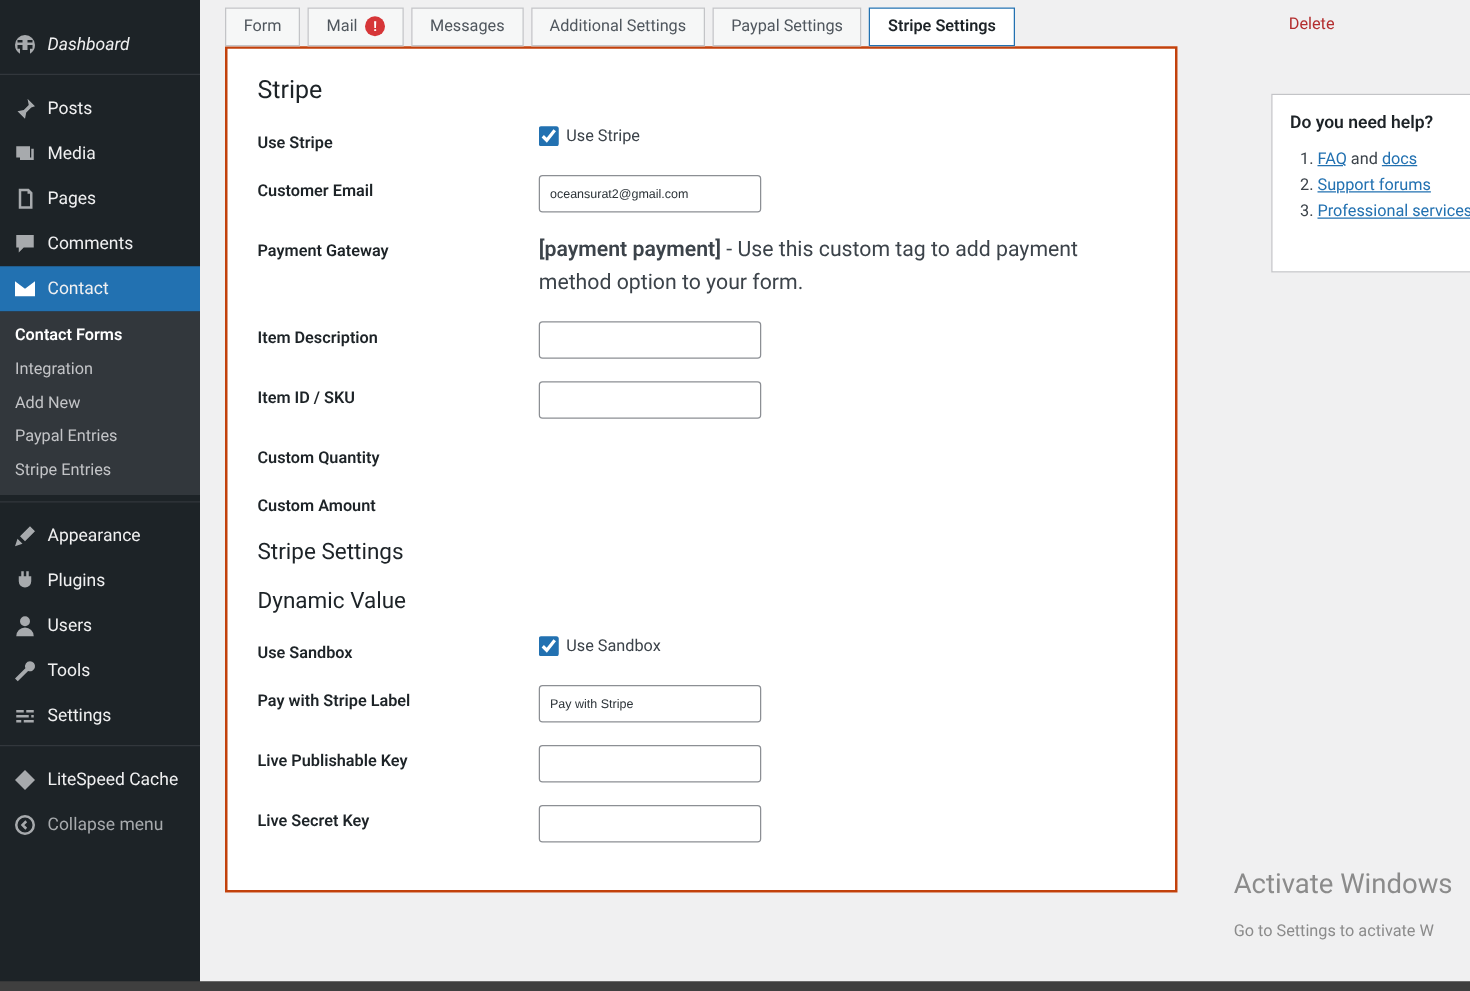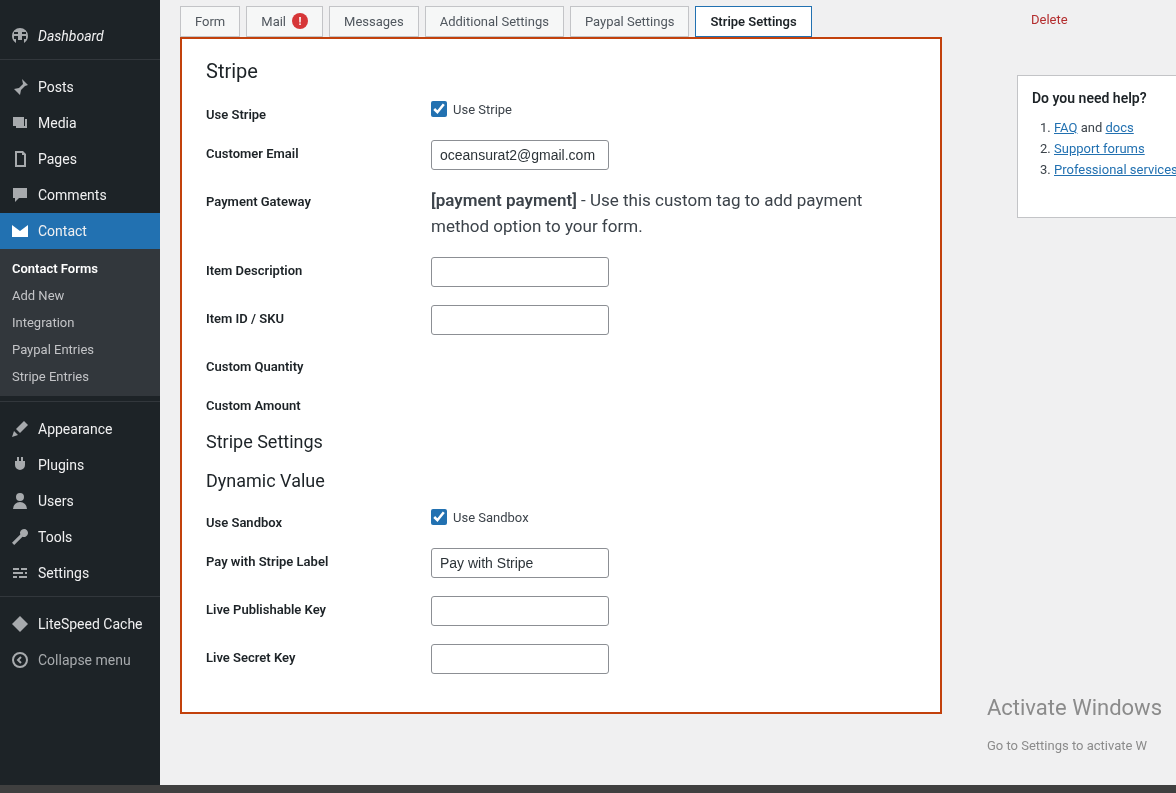--- a/index.html
+++ b/index.html
@@ -62,21 +62,21 @@
     border:2px solid #c2410c; background:#fff; padding:20px 24px;
     width:762px; margin-top:0px;
   }
   .panel h2 { font-size:20px; font-weight:400; color:#1d2327; margin-bottom:18px; }
   .panel h3 { font-size:18px; font-weight:400; color:#1d2327; margin:18px 0 10px; }
   .form-row { display:flex; align-items:flex-start; margin:18px 0; }
   .form-row .lbl { width:225px; font-weight:600; color:#1d2327; font-size:13px; padding-top:6px; }
   .form-row .ctrl { flex:1; display:flex; align-items:center; }
   .text-input {
     width:178px; height:30px; border:1px solid #8c8f94; border-radius:3px;
-    padding:0 8px; font-size:14px; background:#fff; color:#2c3338;
+    padding:0 8px; font-size:10px; background:#fff; color:#2c3338;
   }
   .chk { width:16px; height:16px; margin-right:6px; accent-color:#2271b1; }
   .hint { color:#3c434a; font-size:17px; line-height:1.5; }
   .code-tag { font-weight:600; }
 
   
   .right-col { position:absolute; left:1017px; top:0; width:246px; }
   .delete-link { color:#b32d2e; font-size:13px; padding:12px 0 0 14px; display:inline-block; cursor:pointer; }
   .help-box {
     border:1px solid #c3c4c7; background:#fff; margin:48px 0 0 0; padding:14px 14px 34px;
@@ -155,22 +155,22 @@
     <span class="icon">
       <svg viewBox="0 0 20 20" width="20" height="20">
             <path fill="#fff" d="M2 4h16v12H2zM2 4l8 6 8-6"></path>
           </svg>
     </span>
     <span class="label">Contact</span>
   </div>
 
   <div class="sub-list">
     <div class="sub-item current">Contact Forms</div>
+    <div class="sub-item">Integration</div>
     <div class="sub-item">Add New</div>
-    <div class="sub-item">Integration</div>
     <div class="sub-item">Paypal Entries</div>
     <div class="sub-item">Stripe Entries</div>
   </div>
 
   <div class="side-separator"></div>
 
   <div class="side-item">
     <span class="icon">
       <svg viewBox="0 0 20 20" width="20" height="20">
             <path d="M14 2l4 4-8 8-4-4zM4 12l-2 6 6-2z"></path>

